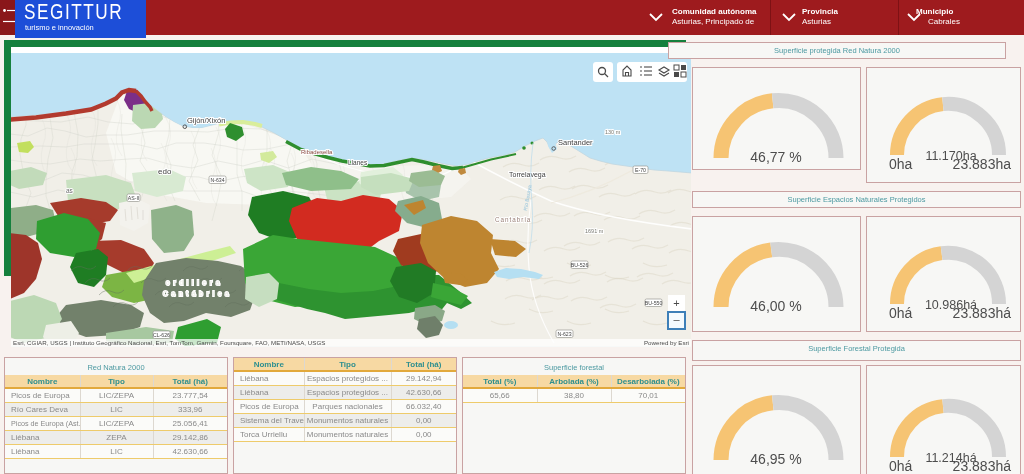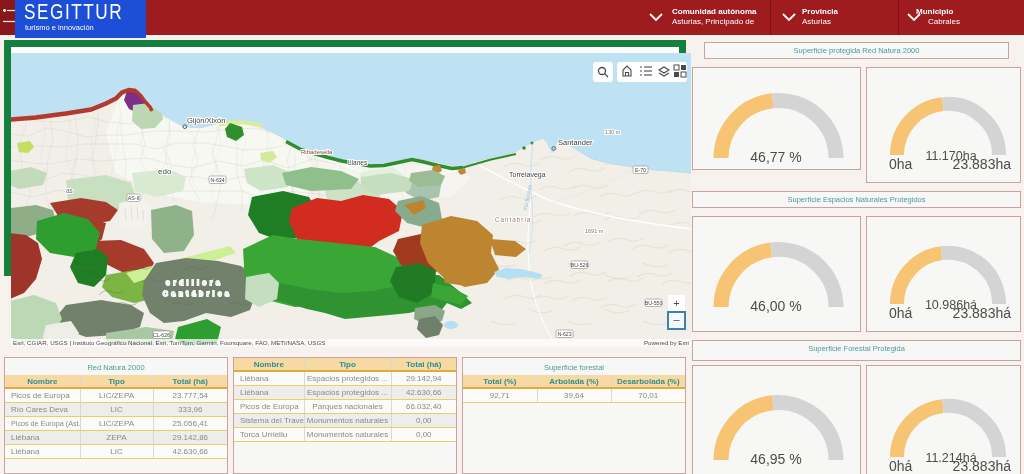--- a/index.html
+++ b/index.html
@@ -320,21 +320,21 @@
 <rect x="657" y="242" width="17" height="17" fill="#FFFFFF"></rect>
         <text x="665.5" y="254" font-size="11" fill="#4A4A4A" text-anchor="middle">+</text>
 <rect x="657" y="259" width="17" height="17" fill="#F4FAFE" stroke="#3D7FB8" stroke-width="2"></rect>
         <text x="665.5" y="270" font-size="11" fill="#4A4A4A" text-anchor="middle">–</text>
 <rect x="0" y="286" width="680" height="8" fill="#FFFFFF" opacity="0.75"></rect>
 <text x="2" y="292" font-size="6.2" fill="#4A4A4A">Esri, CGIAR, USGS | Instituto Geográfico Nacional, Esri, TomTom, Garmin, Foursquare, FAO, METI/NASA, USGS</text>
 <text x="678" y="292" font-size="6.2" fill="#4A4A4A" text-anchor="end">Powered by Esri</text>
 </svg></div>
 </div>
 
-<div class="panel" style="left:704px; top:42px; width:305px; height:17px;">
+<div class="panel" style="left:668px; top:42px; width:338px; height:17px;">
     <div class="ttl" style="margin-top:3px;">Superficie protegida Red Natura 2000</div>
   </div>
 <div class="panel" style="left:692px; top:191px; width:329px; height:17px;">
     <div class="ttl" style="margin-top:3px;text-align:center;">Superficie Espacios Naturales Protegidos</div>
   </div>
 <div class="panel" style="left:692px; top:340px; width:329px; height:21px;">
     <div class="ttl" style="margin-top:3px;">Superficie Forestal Protegida</div>
   </div>
 
 <div class="panel" style="left:692px; top:67px; width:169px; height:103px;">
@@ -478,19 +478,19 @@
 <div class="panel" style="left:462px; top:357px; width:224px; height:117px;">
   <div class="tblTitle">Superficie forestal</div>
   <table class="dtable">
     <tbody>
         <tr>
           <th class="colsep">Total (%)</th>
           <th class="colsep">Arbolada (%)</th>
           <th>Desarbolada (%)</th>
         </tr>
     <tr>
-          <td class="colsep">92,71</td>
-          <td class="colsep">39,64</td>
+          <td class="colsep">65,66</td>
+          <td class="colsep">38,80</td>
           <td>70,01</td>
         </tr>
   </tbody>
     </table>
 </div>
 
 </body></html>

